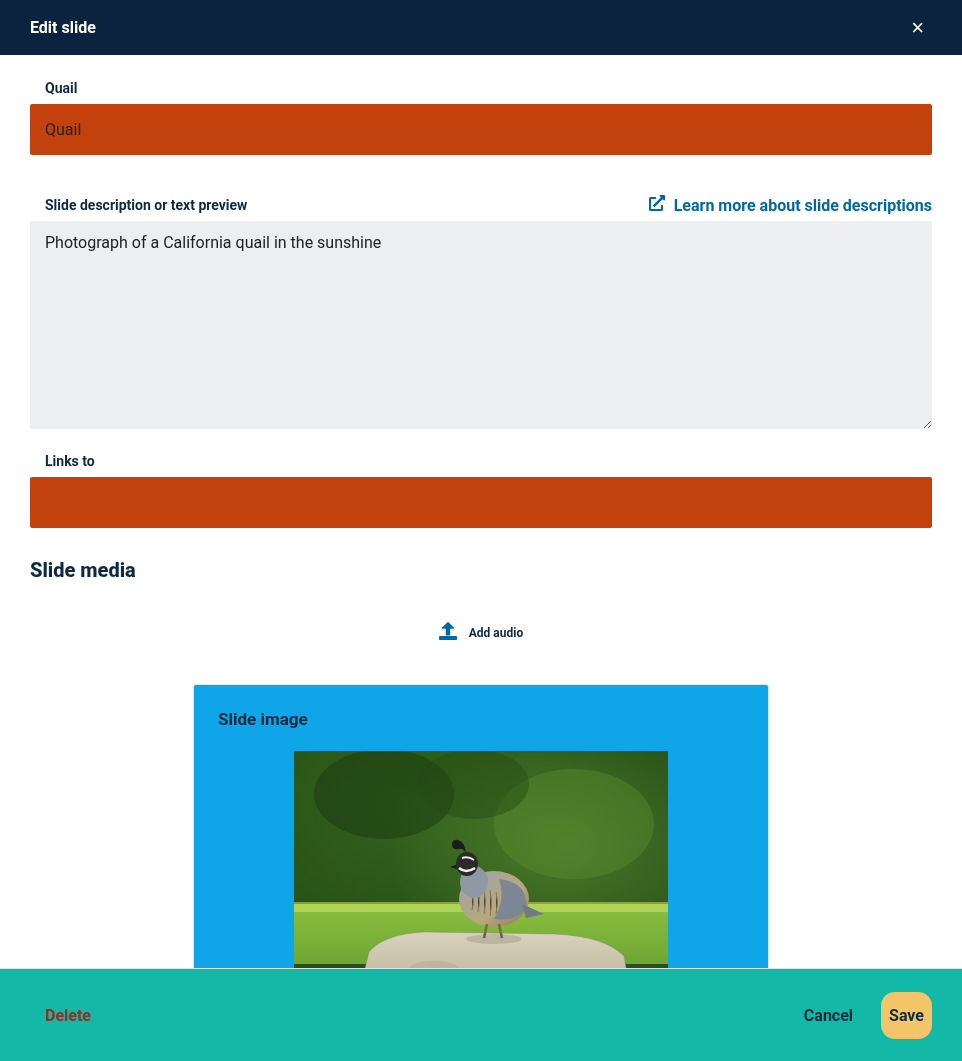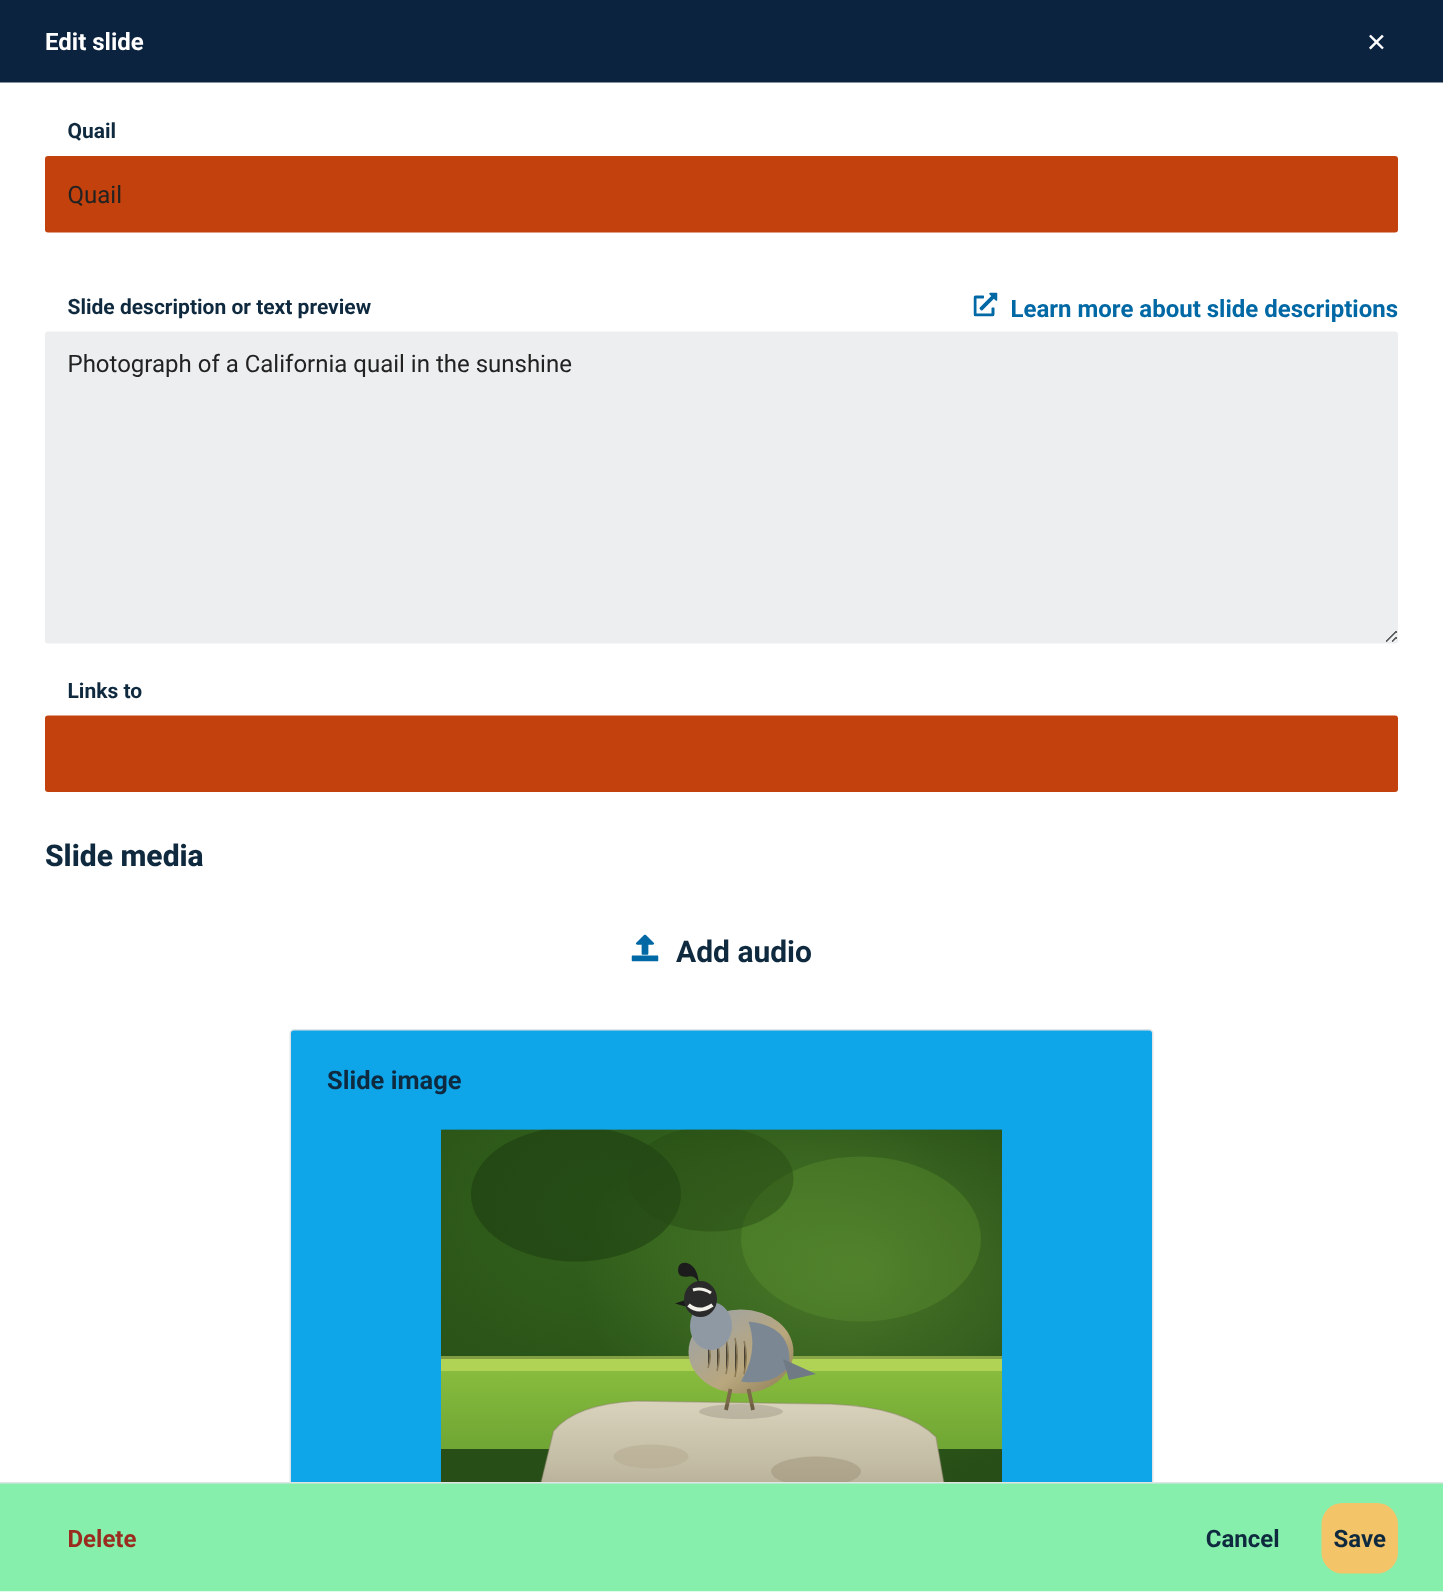--- a/index.html
+++ b/index.html
@@ -102,21 +102,21 @@
     margin: 30px 0 40px 0;
   }
   .add-audio-row {
     text-align: center;
     margin-bottom: 40px;
   }
   .add-audio {
     display: inline-flex;
     align-items: center;
     gap: 12px;
-    font-size: 20px;
+    font-size: 12px;
     font-weight: 700;
     color: #0f2a3f;
     background: none;
     border: none;
     cursor: pointer;
     font-family: inherit;
   }
   .add-audio svg { width: 18px; height: 18px; fill: #0068a5; }
   .image-card {
     width: 576px;
@@ -137,23 +137,23 @@
     height: 246px;
     margin: 0 auto;
     overflow: hidden;
   }
   .image-holder svg { width: 100%; height: 100%; display: block; }
   .footer {
     position: absolute;
     bottom: 0;
     left: 0;
     right: 0;
-    height: 73px;
+    height: 93px;
     border-top: 1px solid #e1e4e6;
-    background: #86efac;
+    background: #14b8a6;
     display: flex;
     align-items: center;
     justify-content: space-between;
     padding: 0 30px 0 45px;
   }
   .delete-btn {
     color: #9a2b1f;
     font-size: 16px;
     font-weight: 700;
     background: none;

